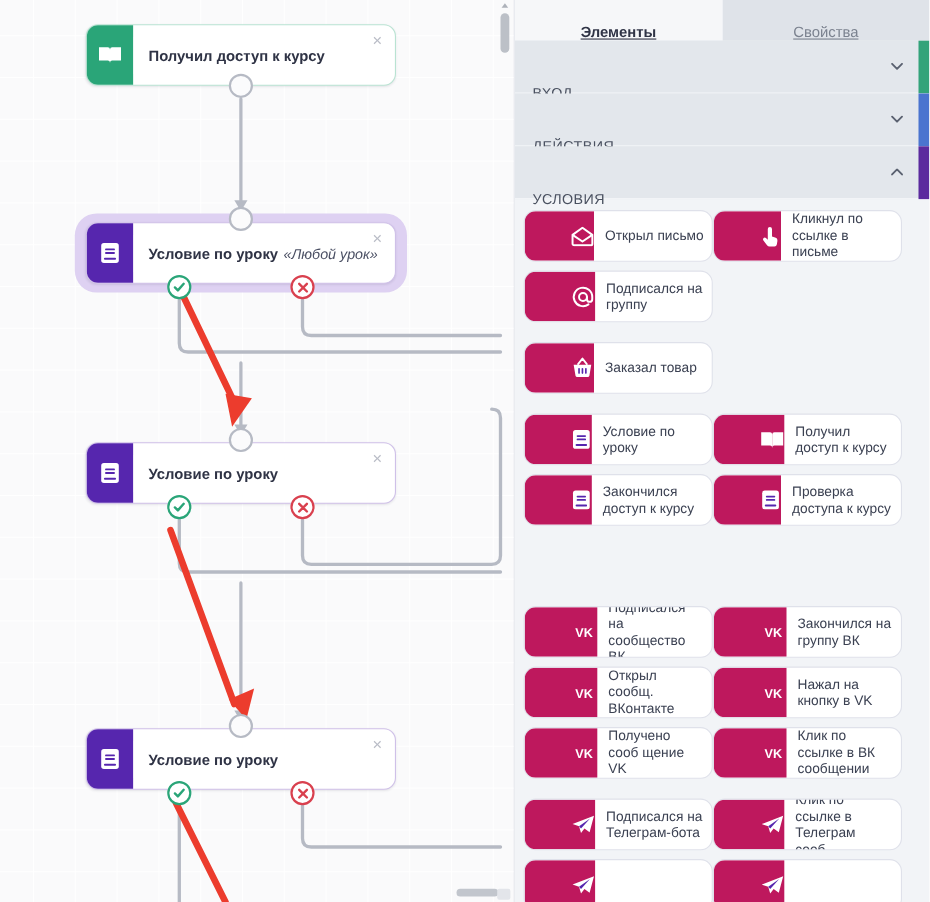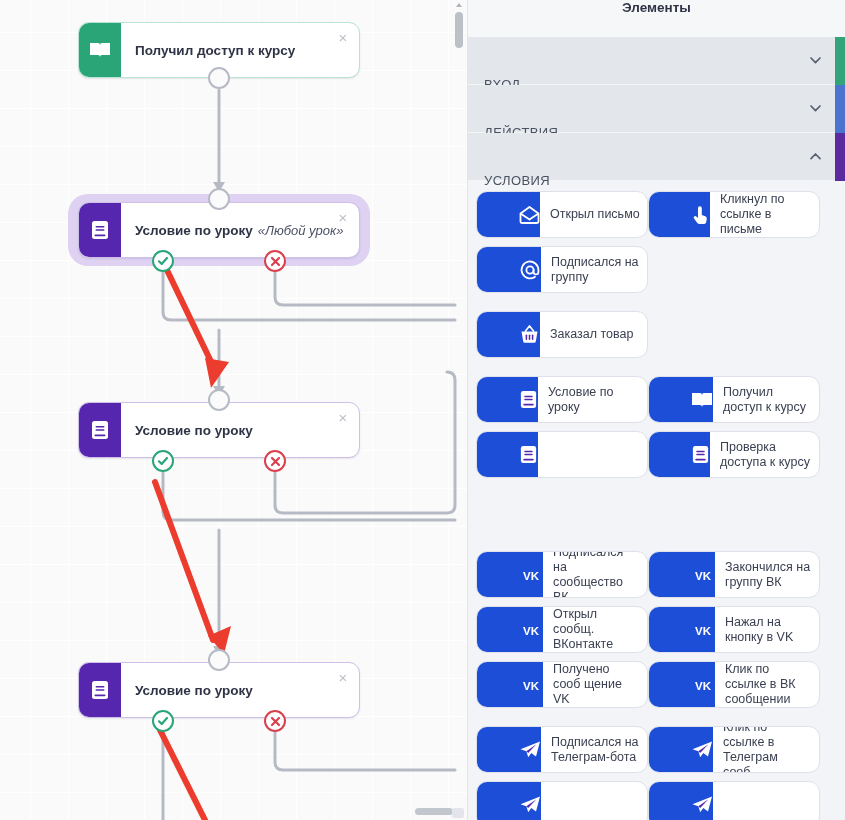--- a/index.html
+++ b/index.html
@@ -116,23 +116,23 @@
   
   .panel {
     position: relative;
     width: 377px; height: 820px;
     background: #f2f4f7;
     overflow: hidden;
   }
   .tabs { display: flex; height: 37px; background: #dfe3e9; }
   .tab {
     flex: 1 1 50%;
-    display: flex; align-items: flex-start; justify-content: center;
+    display: flex; align-items: flex-end; justify-content: center;
     font-size: 13.5px; color: #7b828f;
-    cursor: pointer; user-select: none;
+    cursor: pointer; user-select: none; text-decoration: underline;
   }
   .tab.active {
     background: #f6f7f9; color: #2f3345; font-weight: 700;
   }
   .acc-head {
     position: relative;
     height: 48px;
     background: #e3e7ec;
     display: flex; align-items: center;
     padding: 0 16px;
@@ -158,21 +158,21 @@
     width: 172px; height: 47px;
     background: #ffffff;
     border: 1px solid #dfe1ea;
     border-radius: 11px;
     display: flex; align-items: stretch;
     overflow: hidden;
     cursor: grab;
   }
   .item .ic {
     flex: 0 0 39px;
-    background: #1d4ed8;
+    background: #be185d;
     display: flex; align-items: center; justify-content: center; padding-left: 42px;
   }
   .item .lbl {
     flex: 1 1 auto;
     display: flex; align-items: center;
     padding: 0 7px 0 10px;
     font-size: 12.5px; line-height: 15px; color: #3b4152;
   }
   .spacer-slot { width: 172px; height: 47px; }
 
@@ -330,20 +330,23 @@
     </div>
     <div class="corner-box"></div>
   </div>
 
   <div class="panel">
 
     <div class="tabs">
       <div class="tab active">
         <span>Элементы</span>
       </div>
+      <div class="tab">
+        <span>Свойства</span>
+      </div>
     </div>
 
     <div class="acc-head">
       <span class="ttl">ВХОД</span>
       <span class="chev">
         <svg width="11" height="7" viewBox="0 0 11 7">
             <path d="M1,1 L5.5,5.6 L10,1" fill="none" stroke="#5a6170" stroke-width="1.7" stroke-linecap="round" stroke-linejoin="round"></path>
           </svg>
       </span>
       <span class="stripe" style="background:#33a37a;"></span>
@@ -441,20 +444,21 @@
         </div>
         <div class="item">
           <div class="ic">
             <svg width="19" height="19" viewBox="0 0 20 20">
               <rect x="2" y="1" width="16" height="18" rx="2.5" fill="#ffffff"></rect>
               <rect x="5.5" y="6" width="9" height="1.6" rx=".8" fill="#5626ae"></rect>
               <rect x="5.5" y="9.2" width="9" height="1.6" rx=".8" fill="#5626ae"></rect>
               <rect x="4.5" y="14.4" width="11" height="1.8" rx=".9" fill="#5626ae"></rect>
             </svg>
           </div>
+          <div class="lbl">Закончился доступ к курсу</div>
         </div>
         <div class="item">
           <div class="ic">
             <svg width="19" height="19" viewBox="0 0 20 20">
               <rect x="2" y="1" width="16" height="18" rx="2.5" fill="#ffffff"></rect>
               <rect x="5.5" y="6" width="9" height="1.6" rx=".8" fill="#5626ae"></rect>
               <rect x="5.5" y="9.2" width="9" height="1.6" rx=".8" fill="#5626ae"></rect>
               <rect x="4.5" y="14.4" width="11" height="1.8" rx=".9" fill="#5626ae"></rect>
             </svg>
           </div>

